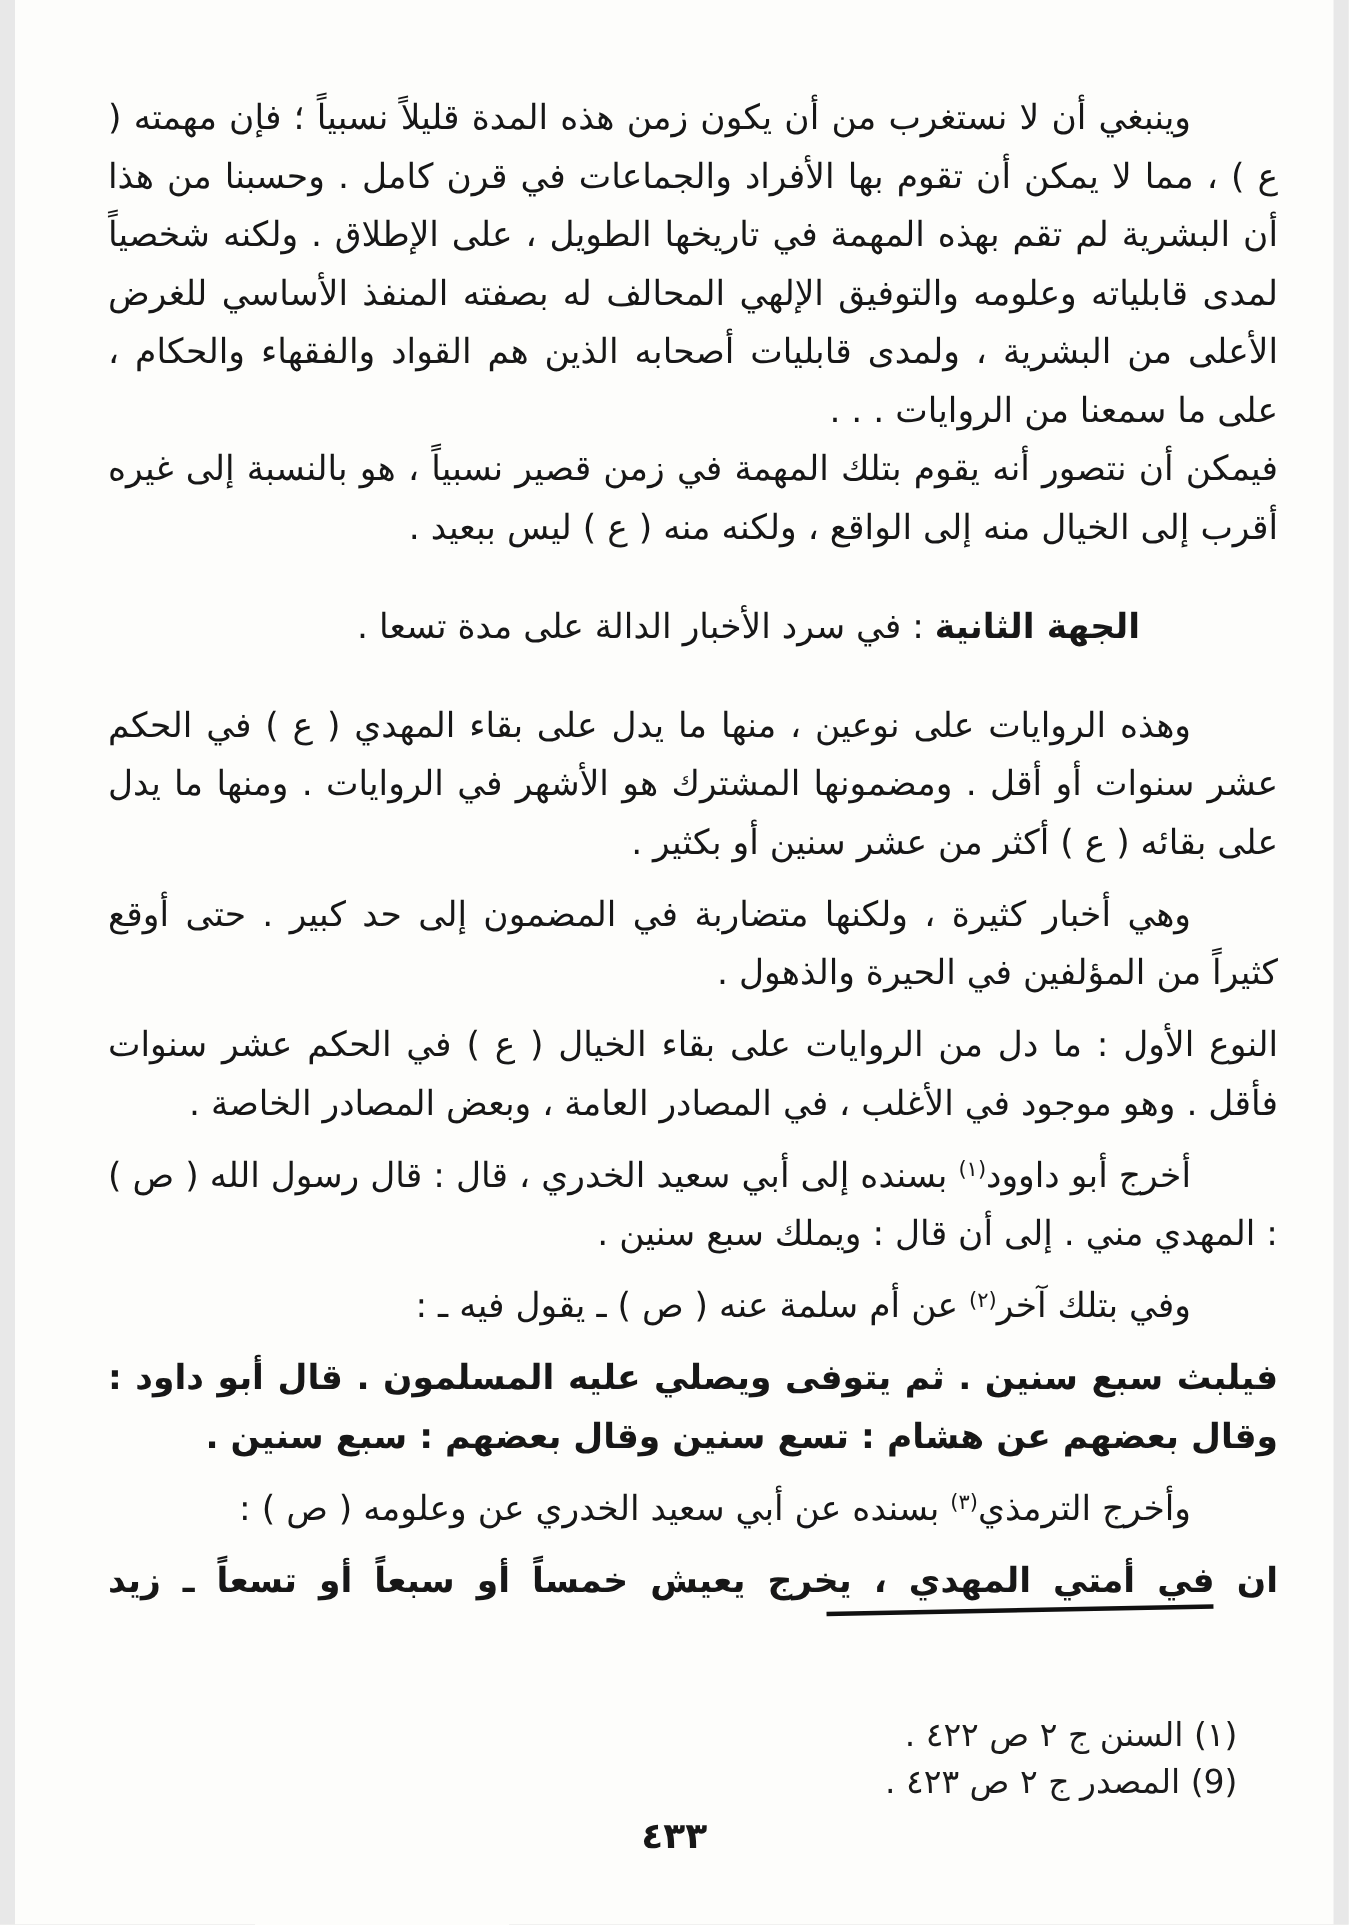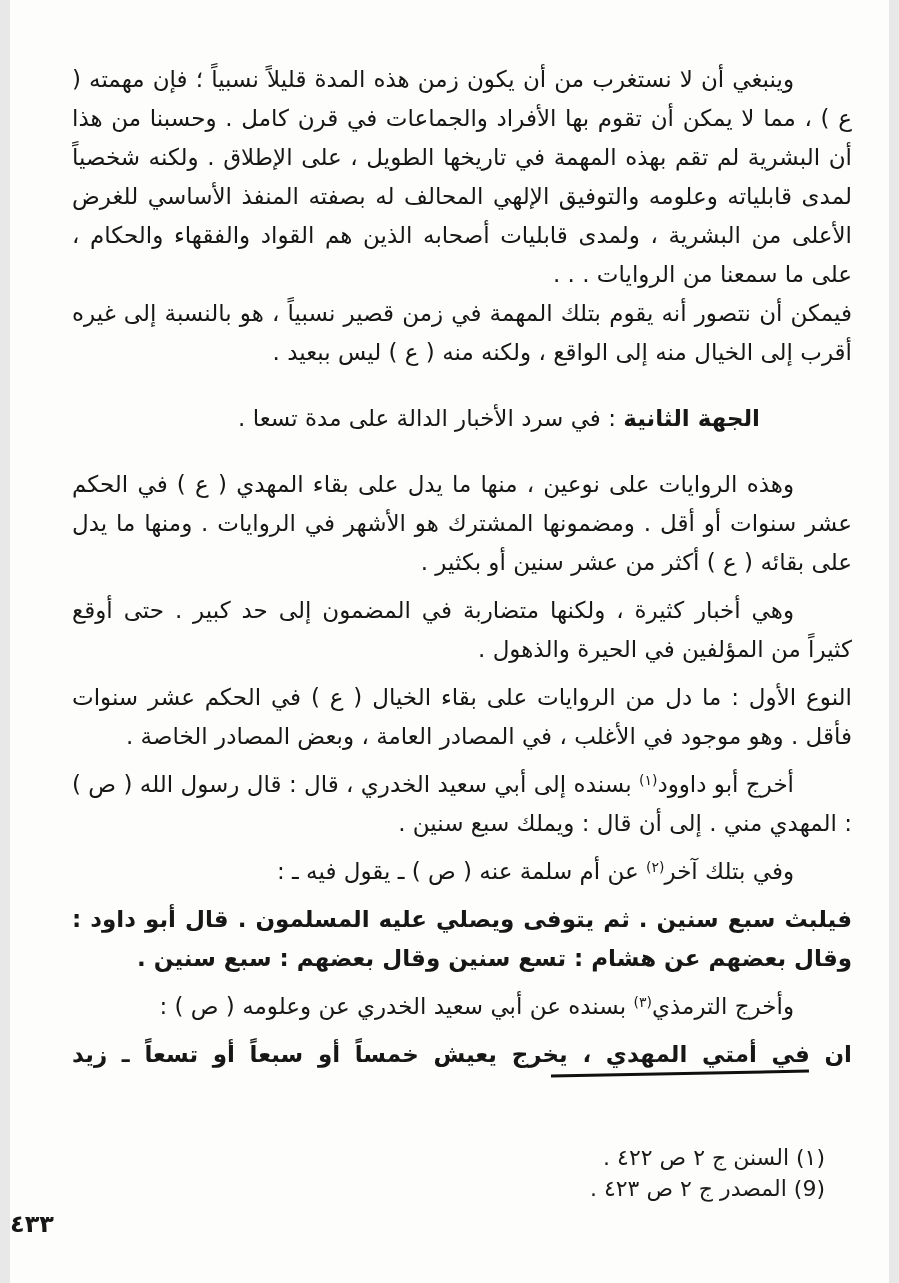--- a/index.html
+++ b/index.html
@@ -59,21 +59,21 @@
     text-align:right;
     font-size:22px;
     line-height:31px;
     color:#1b1b1b;
     margin-top:48px;
   }
   .page-num {
     position:absolute;
     top:1210px; left:0;
     width:100%;
-    text-align:left;
+    text-align:center;
     font-size:24px;
     font-weight:bold;
     letter-spacing:2px;
   }
 </style>
 </head>
 <body>
 
 <div class="page">
 

